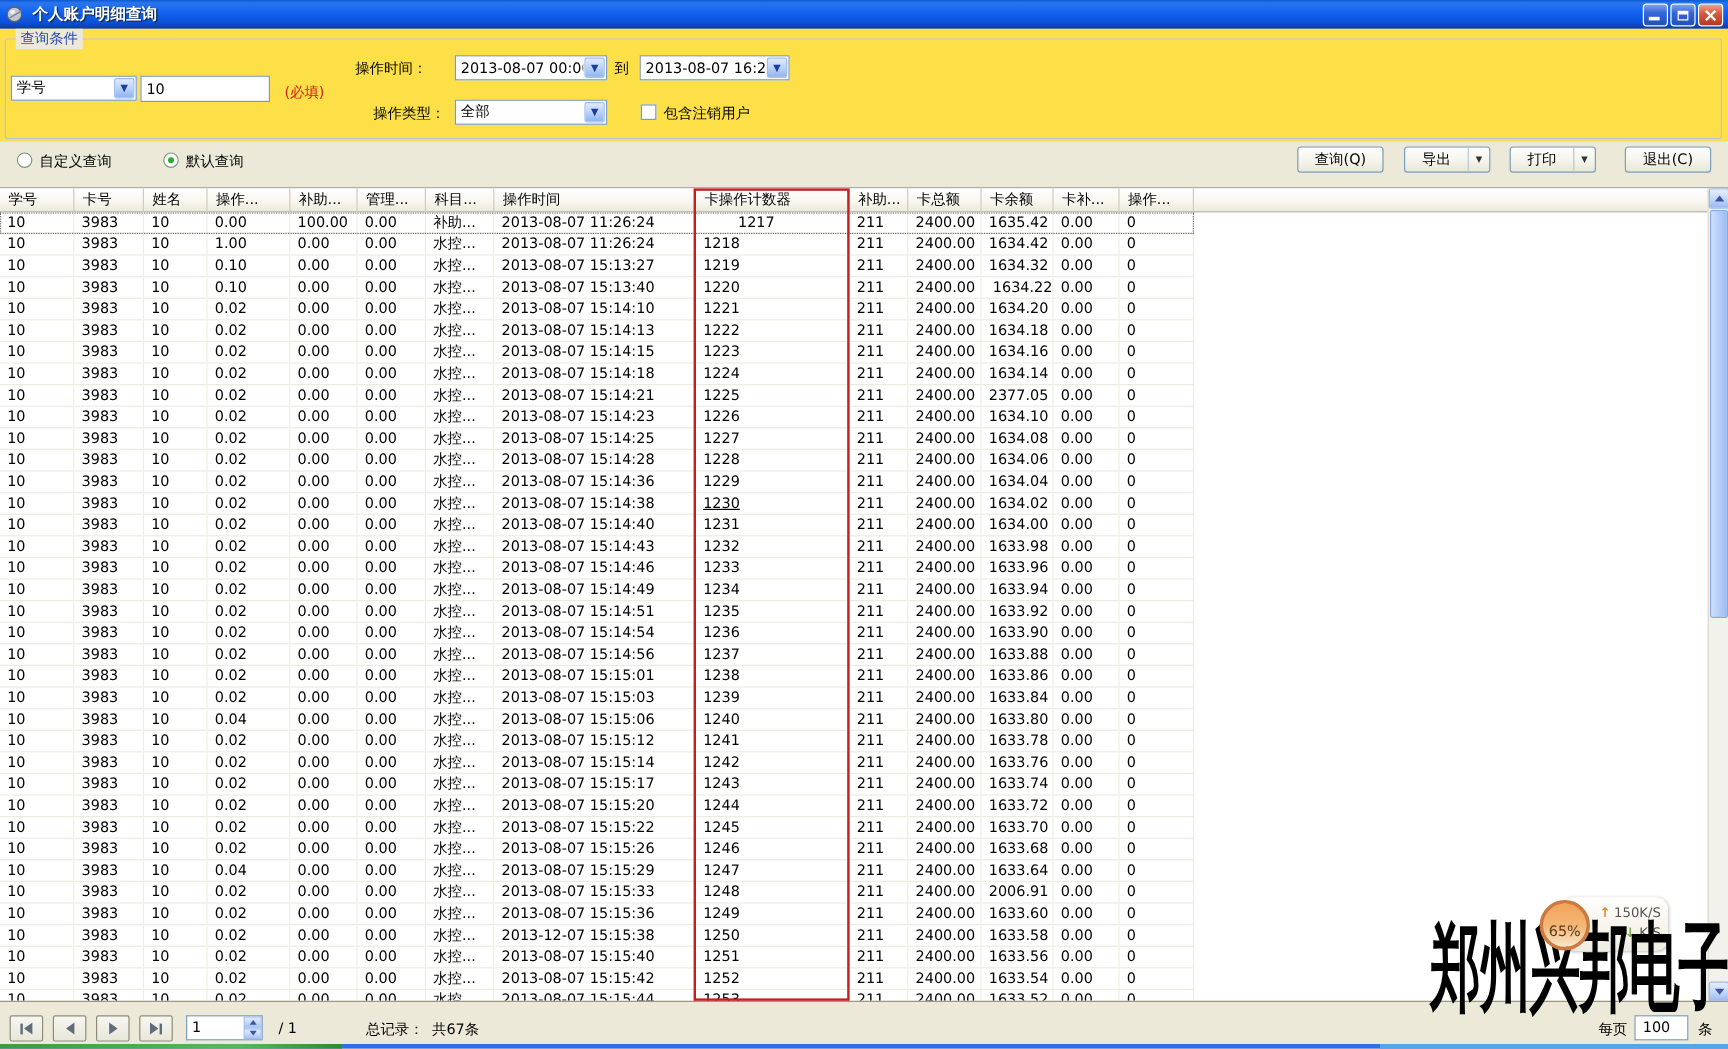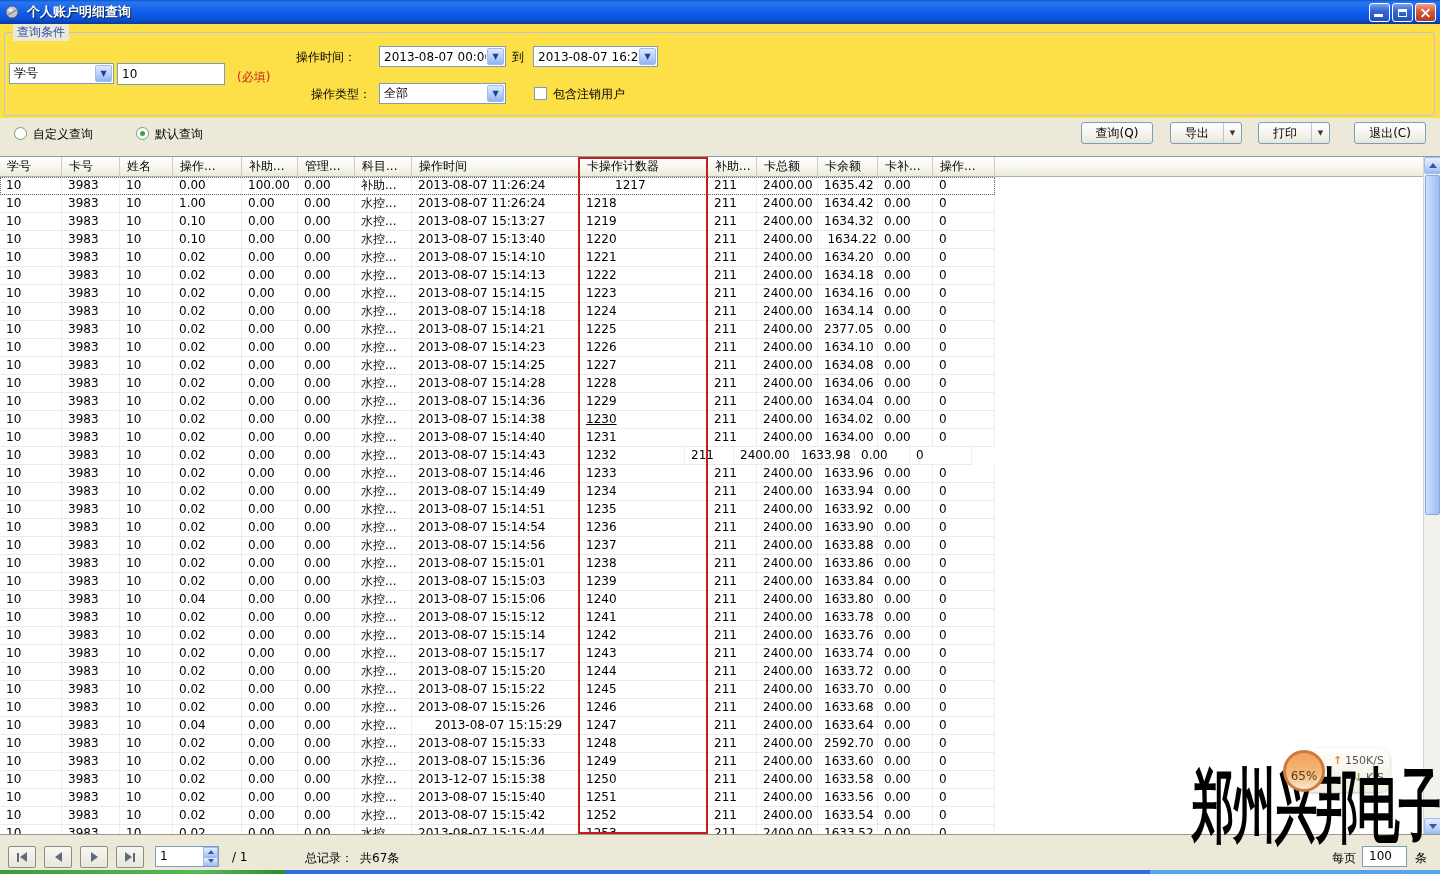--- a/index.html
+++ b/index.html
@@ -441,21 +441,21 @@
       </div>
       <div class="grow">
         <div class="gcell" style="width: 62px;">10</div>
         <div class="gcell" style="width: 58px;">3983</div>
         <div class="gcell" style="width: 53px;">10</div>
         <div class="gcell" style="width: 69px;">0.02</div>
         <div class="gcell" style="width: 56px;">0.00</div>
         <div class="gcell" style="width: 57px;">0.00</div>
         <div class="gcell" style="width: 57px;">水控...</div>
         <div class="gcell" style="width: 168px;">2013-08-07 15:14:43</div>
-        <div class="gcell" style="width: 105px;">1232</div>
+        <div class="gcell" style="width: 128px;">1232</div>
         <div class="gcell" style="width: 49px;">211</div>
         <div class="gcell" style="width: 61px;">2400.00</div>
         <div class="gcell" style="width: 60px;">1633.98</div>
         <div class="gcell" style="width: 55px;">0.00</div>
         <div class="gcell" style="width: 62px;">0</div>
       </div>
       <div class="grow">
         <div class="gcell" style="width: 62px;">10</div>
         <div class="gcell" style="width: 58px;">3983</div>
         <div class="gcell" style="width: 53px;">10</div>
@@ -680,41 +680,41 @@
         <div class="gcell" style="width: 62px;">0</div>
       </div>
       <div class="grow">
         <div class="gcell" style="width: 62px;">10</div>
         <div class="gcell" style="width: 58px;">3983</div>
         <div class="gcell" style="width: 53px;">10</div>
         <div class="gcell" style="width: 69px;">0.04</div>
         <div class="gcell" style="width: 56px;">0.00</div>
         <div class="gcell" style="width: 57px;">0.00</div>
         <div class="gcell" style="width: 57px;">水控...</div>
-        <div class="gcell" style="width: 168px; text-align: center;">2013-08-07 15:15:29</div>
+        <div class="gcell" style="width: 168px;">2013-08-07 15:15:29</div>
         <div class="gcell" style="width: 128px;">1247</div>
         <div class="gcell" style="width: 49px;">211</div>
         <div class="gcell" style="width: 61px;">2400.00</div>
         <div class="gcell" style="width: 60px;">1633.64</div>
         <div class="gcell" style="width: 55px;">0.00</div>
         <div class="gcell" style="width: 62px;">0</div>
       </div>
       <div class="grow">
         <div class="gcell" style="width: 62px;">10</div>
         <div class="gcell" style="width: 58px;">3983</div>
         <div class="gcell" style="width: 53px;">10</div>
         <div class="gcell" style="width: 69px;">0.02</div>
         <div class="gcell" style="width: 56px;">0.00</div>
         <div class="gcell" style="width: 57px;">0.00</div>
         <div class="gcell" style="width: 57px;">水控...</div>
         <div class="gcell" style="width: 168px;">2013-08-07 15:15:33</div>
         <div class="gcell" style="width: 128px;">1248</div>
         <div class="gcell" style="width: 49px;">211</div>
         <div class="gcell" style="width: 61px;">2400.00</div>
-        <div class="gcell" style="width: 60px;">2592.70</div>
+        <div class="gcell" style="width: 60px;">2006.91</div>
         <div class="gcell" style="width: 55px;">0.00</div>
         <div class="gcell" style="width: 62px;">0</div>
       </div>
       <div class="grow">
         <div class="gcell" style="width: 62px;">10</div>
         <div class="gcell" style="width: 58px;">3983</div>
         <div class="gcell" style="width: 53px;">10</div>
         <div class="gcell" style="width: 69px;">0.02</div>
         <div class="gcell" style="width: 56px;">0.00</div>
         <div class="gcell" style="width: 57px;">0.00</div>

